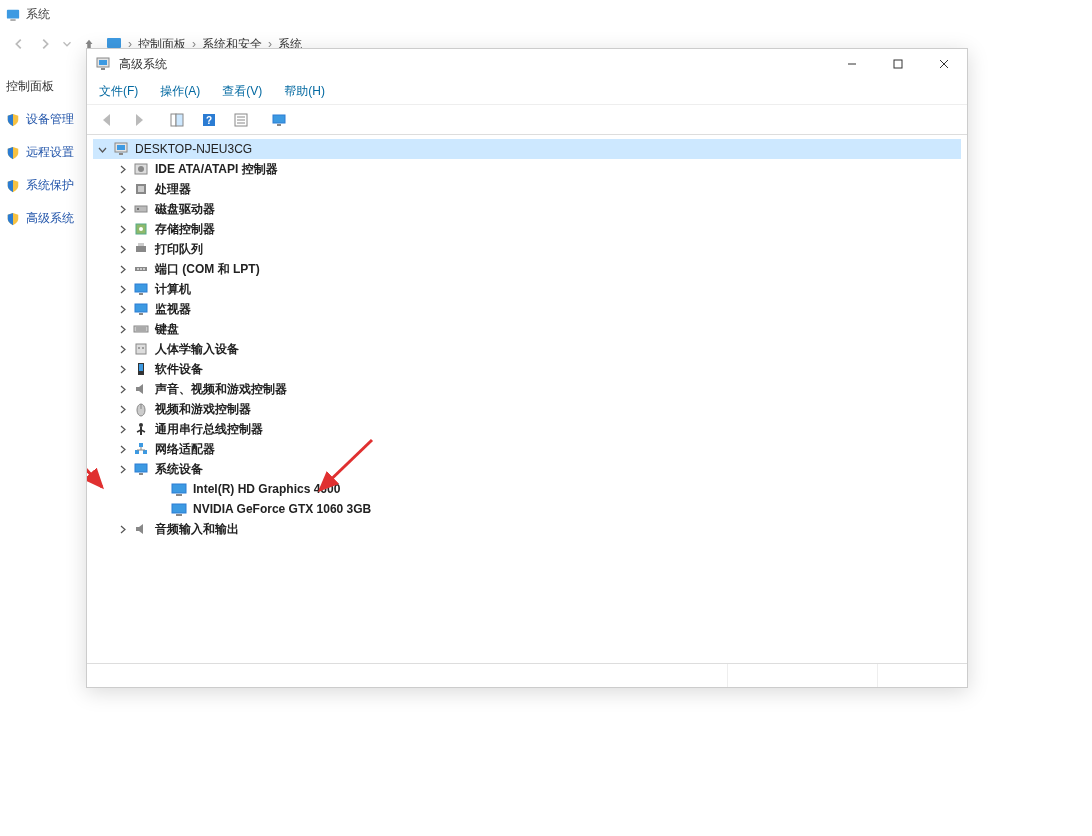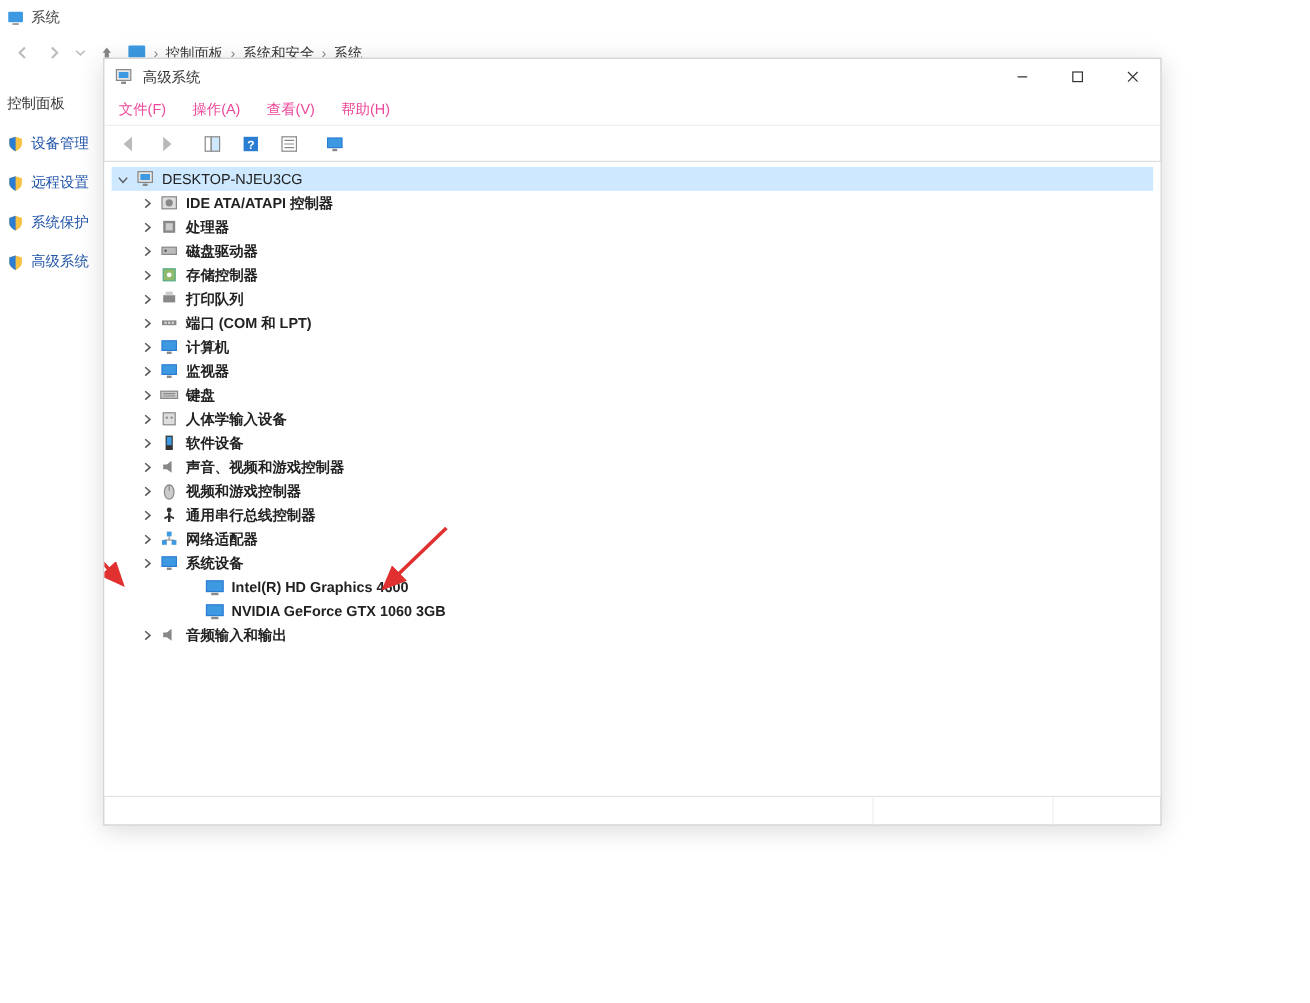--- a/index.html
+++ b/index.html
@@ -18,21 +18,21 @@
 .bg-left .sidelink { display:flex; align-items:center; gap:6px; padding:8px 6px 8px 6px; font-size:12px; color:#2255aa; cursor:pointer; }
 .bg-left .sidelink.header { color:#333; cursor:default; }
 .shield { width:14px; height:14px; }
 
 
 .dm-window { position:absolute; top:48px; left:86px; width:882px; height:640px; background:#fff; border:1px solid #ccc; box-shadow:0 4px 20px rgba(0,0,0,0.15); display:flex; flex-direction:column; }
 .dm-titlebar { height:30px; display:flex; align-items:center; justify-content:space-between; padding-left:8px; }
 .dm-titlebar .left { display:flex; align-items:center; gap:8px; font-size:12px; color:#333; }
 .dm-titlebar .ctrls { display:flex; }
 .dm-titlebar .ctrl { width:46px; height:30px; display:flex; align-items:center; justify-content:center; font-size:14px; color:#555; }
-.dm-menu { height:26px; display:flex; align-items:center; gap:22px; padding-left:12px; font-size:12px; color:#ec4899; border-bottom:1px solid #eee; }
+.dm-menu { height:26px; display:flex; align-items:center; gap:22px; padding-left:12px; font-size:12px; color:#0369a1; border-bottom:1px solid #eee; }
 .dm-menu .mi { cursor:pointer; }
 .dm-toolbar { height:30px; display:flex; align-items:center; gap:4px; padding-left:6px; border-bottom:1px solid #ddd; }
 .tbtn { width:28px; height:24px; display:flex; align-items:center; justify-content:center; border:1px solid transparent; }
 .tbtn svg { width:16px; height:16px; }
 .tbtn.sep-after { margin-right:6px; }
 .tbtn.disabled svg { opacity:.4; }
 
 .dm-body { flex:1; padding:4px 6px; overflow:auto; background:#fff; position:relative; }
 .tree { font-size:12px; color:#222; }
 .row { display:flex; align-items:center; height:20px; padding-left:2px; }

